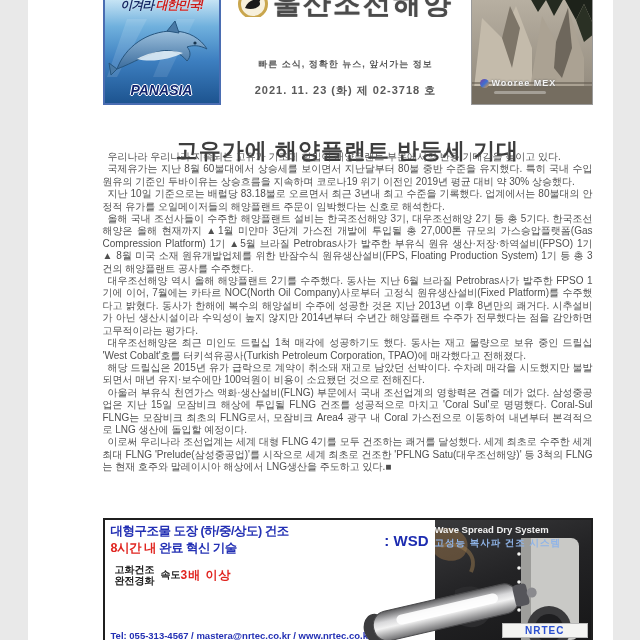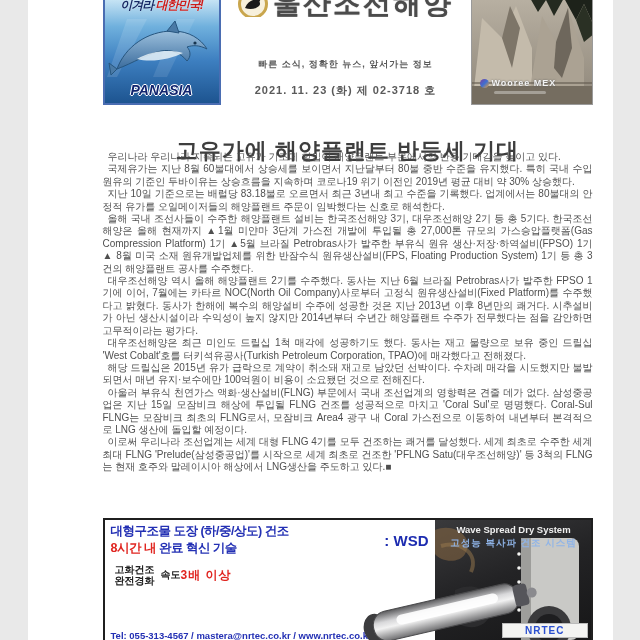--- a/index.html
+++ b/index.html
@@ -61,21 +61,21 @@
   .ad-feat{position:absolute;left:10px;font-size:10px;font-weight:bold;color:#222;}
   .ad-feat .lbl{line-height:11px;}
   .feat-row{display:flex;align-items:center;}
   .feat-mid{margin-left:6px;font-size:10px;font-weight:bold;color:#222;}
   .feat-val{font-size:12px;font-weight:bold;color:#e02520;letter-spacing:1px;white-space:nowrap;}
   .ad-contact{position:absolute;left:6px;bottom:3px;width:390px;
     font-size:9.5px;font-weight:bold;color:#2330b4;white-space:nowrap;}
   .heater{position:absolute;left:250px;top:48px;width:185px;height:78px;z-index:3;}
   .ad-right{position:absolute;left:330px;top:0;width:158px;height:100%;
     background:linear-gradient(160deg,#3a3a3c 0%,#232325 45%,#161617 100%);overflow:hidden;}
-  .ad-right-titles{position:absolute;top:4px;left:0;width:100%;text-align:center;z-index:2;}
+  .ad-right-titles{position:absolute;top:4px;left:0;width:100%;z-index:2;}
   .ad-rt-en{font-size:9.5px;font-weight:bold;color:#f0f0f0;letter-spacing:0px;white-space:nowrap;}
   .ad-rt-ko{font-size:9.5px;font-weight:bold;color:#8fb4e8;letter-spacing:1px;white-space:nowrap;margin-top:2px;}
   .nrtec{position:absolute;right:5px;bottom:6px;background:#f4f4f2;border:1px solid #bbb;
     padding:1px 22px;font-size:10px;font-weight:bold;color:#2a4fd0;letter-spacing:1px;z-index:4;}
 </style>
 </head>
 <body>
 
 <div class="page">
 

